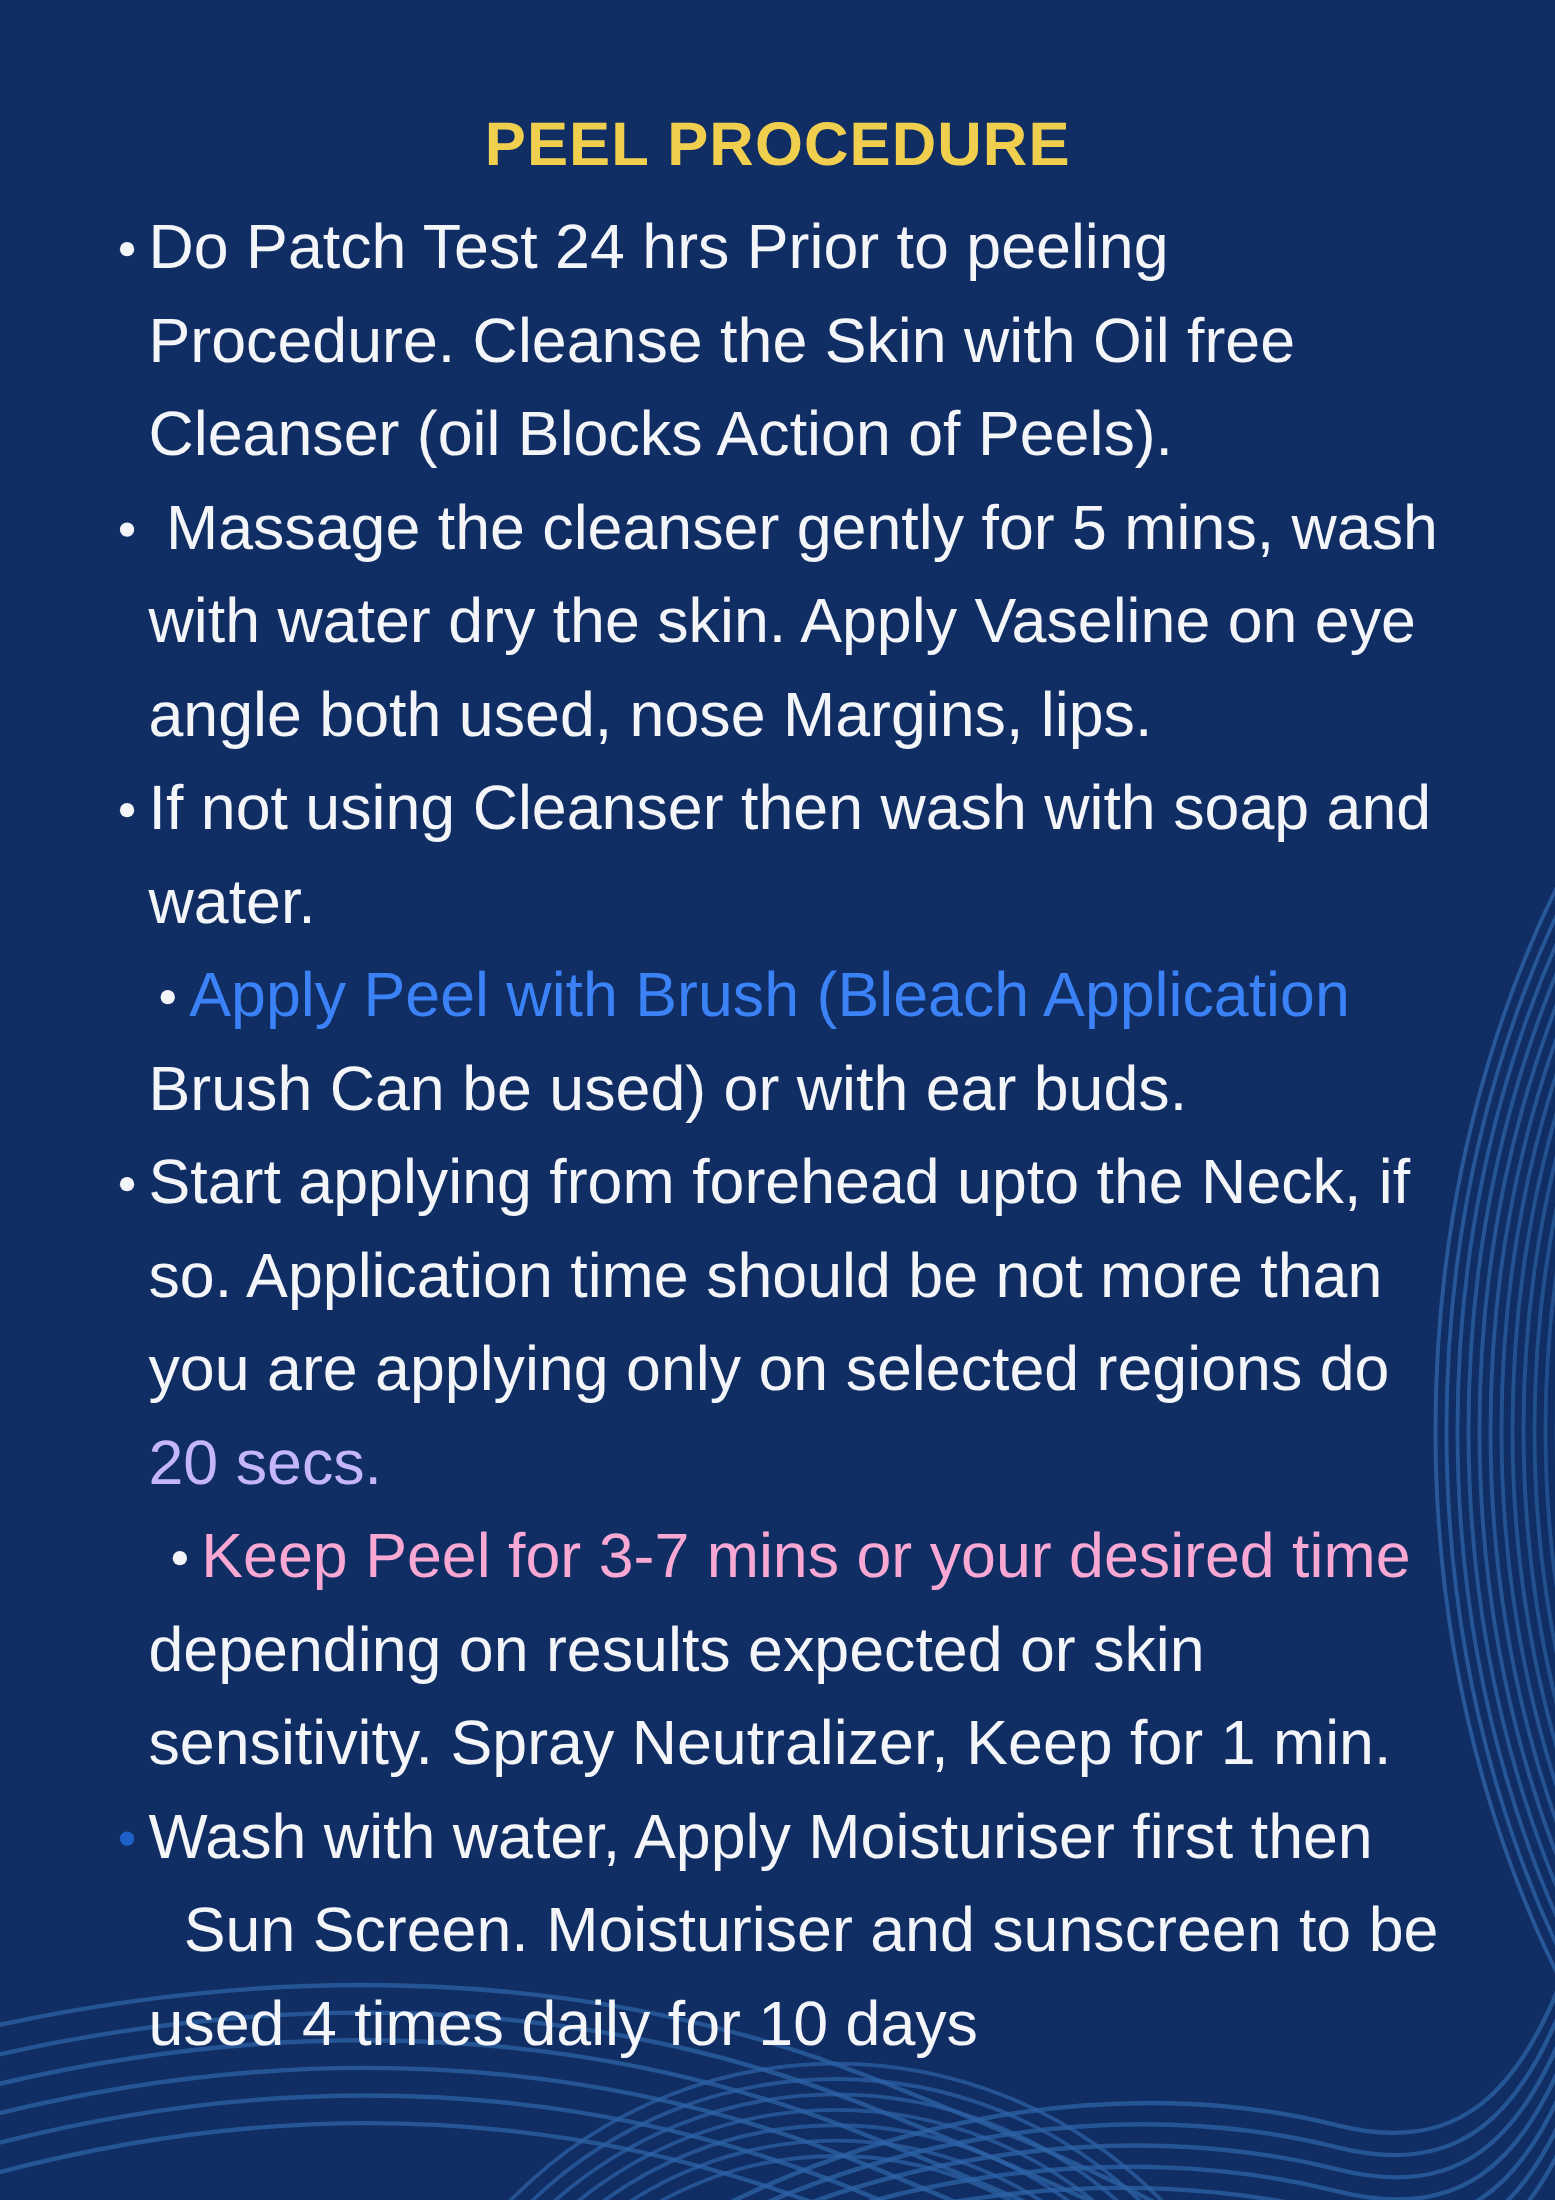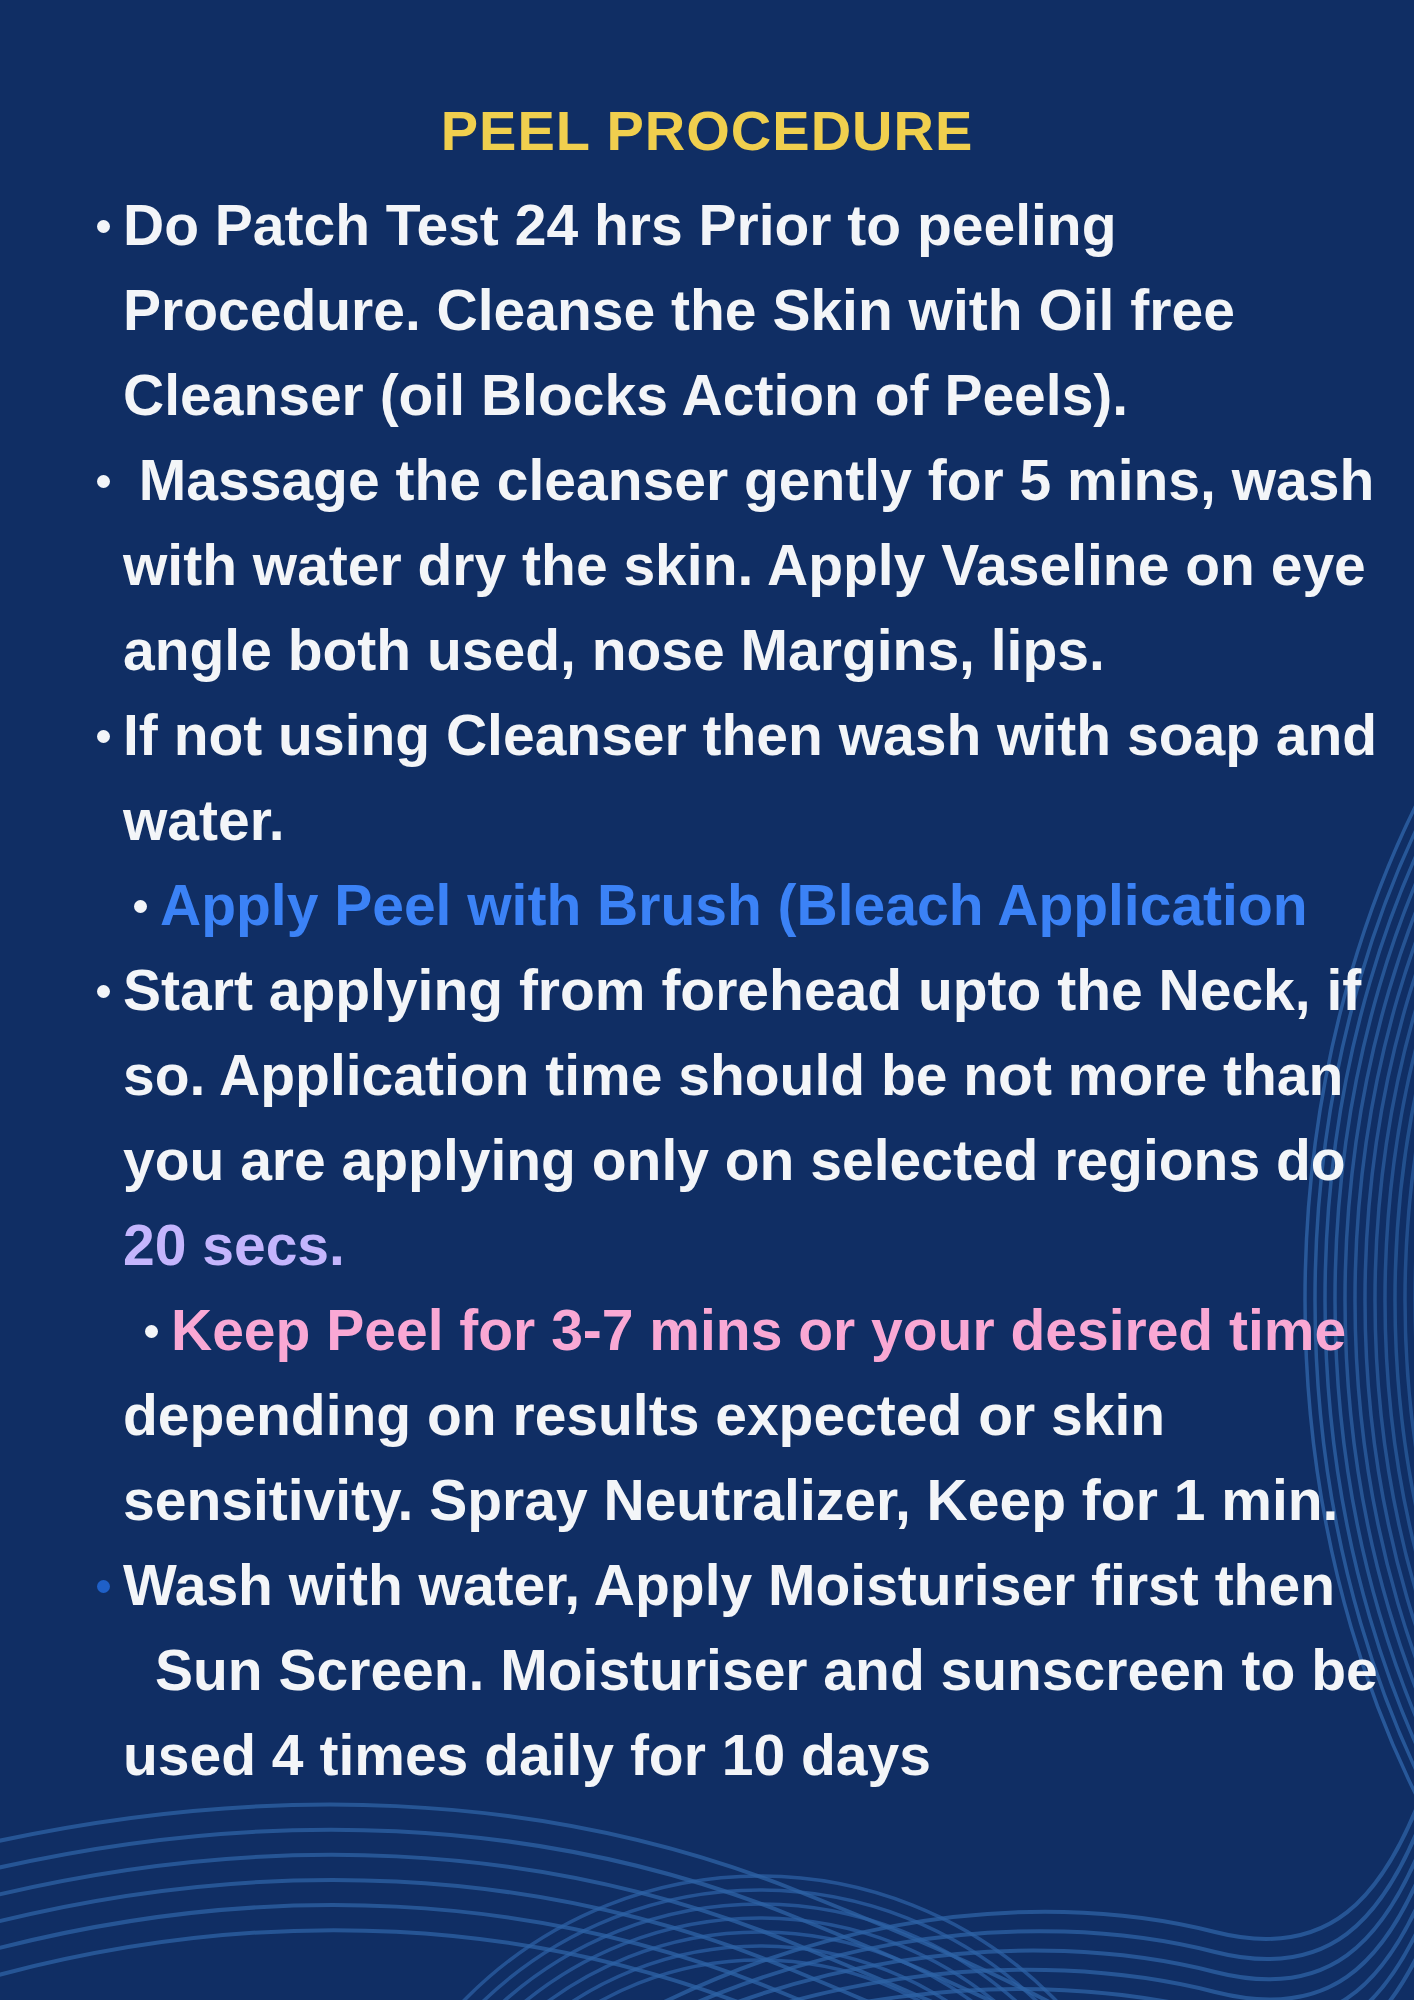--- a/index.html
+++ b/index.html
@@ -28,23 +28,22 @@
     width: 1414px;
     text-align: center;
     font-size: 56px;
     font-weight: bold;
     letter-spacing: 1px;
     line-height: 62px;
   }
   .bullet-list {
     position: absolute;
     top: 183px;
-    left: 0;
+    left: 12px;
     width: 1280px;
-    font-weight: bold;
   }
   .bullet-line {
     position: relative;
     padding-left: 123px;
     height: 85px;
     line-height: 85px;
     font-size: 57px;
     white-space: pre;
     letter-spacing: 0px;
   }
@@ -111,20 +110,21 @@
     <div class="bullet-list" id="bullet-list">
         <div class="bullet-line" style="color: rgb(243, 245, 248);"><span class="bullet-dot" style="background: rgb(243, 245, 248);"></span>Do Patch Test 24 hrs Prior to peeling</div>
         <div class="bullet-line" style="color: rgb(243, 245, 248);">Procedure. Cleanse the Skin with Oil free</div>
         <div class="bullet-line" style="color: rgb(243, 245, 248);">Cleanser (oil Blocks Action of Peels).</div>
         <div class="bullet-line" style="color: rgb(243, 245, 248);"><span class="bullet-dot" style="background: rgb(243, 245, 248);"></span>&nbsp;Massage the cleanser gently for 5 mins, wash</div>
         <div class="bullet-line" style="color: rgb(243, 245, 248);">with water dry the skin. Apply Vaseline on eye</div>
         <div class="bullet-line" style="color: rgb(243, 245, 248);">angle both used, nose Margins, lips.</div>
         <div class="bullet-line" style="color: rgb(243, 245, 248);"><span class="bullet-dot" style="background: rgb(243, 245, 248);"></span>If not using Cleanser then wash with soap and</div>
         <div class="bullet-line" style="color: rgb(243, 245, 248);">water.</div>
         <div class="bullet-line" style="color: #3b82f6; margin-left: 37px;"><span class="bullet-dot" style="background: rgb(243, 245, 248);"></span>Apply Peel with Brush (Bleach Application</div>
+        <div class="bullet-line" style="color: rgb(243, 245, 248);">Brush Can be used) or with ear buds.</div>
         <div class="bullet-line" style="color: rgb(243, 245, 248);"><span class="bullet-dot" style="background: rgb(243, 245, 248);"></span>Start applying from forehead upto the Neck, if</div>
         <div class="bullet-line" style="color: rgb(243, 245, 248);">so. Application time should be not more than</div>
         <div class="bullet-line" style="color: rgb(243, 245, 248);">you are applying only on selected regions do</div>
         <div class="bullet-line" style="color: #c4b5fd;">20 secs.</div>
         <div class="bullet-line" style="color: #f9a8d4; margin-left: 48px;"><span class="bullet-dot" style="background: rgb(243, 245, 248);"></span>Keep Peel for 3-7 mins or your desired time</div>
         <div class="bullet-line" style="color: rgb(243, 245, 248);">depending on results expected or skin</div>
         <div class="bullet-line" style="color: rgb(243, 245, 248);">sensitivity. Spray Neutralizer, Keep for 1 min.</div>
         <div class="bullet-line" style="color: rgb(243, 245, 248);"><span class="bullet-dot" style="background: rgb(31, 96, 200);"></span>Wash with water, Apply Moisturiser first then</div>
         <div class="bullet-line" style="color: rgb(243, 245, 248); margin-left: 32px;">Sun Screen. Moisturiser and sunscreen to be</div>
         <div class="bullet-line" style="color: rgb(243, 245, 248);">used 4 times daily for 10 days</div>

